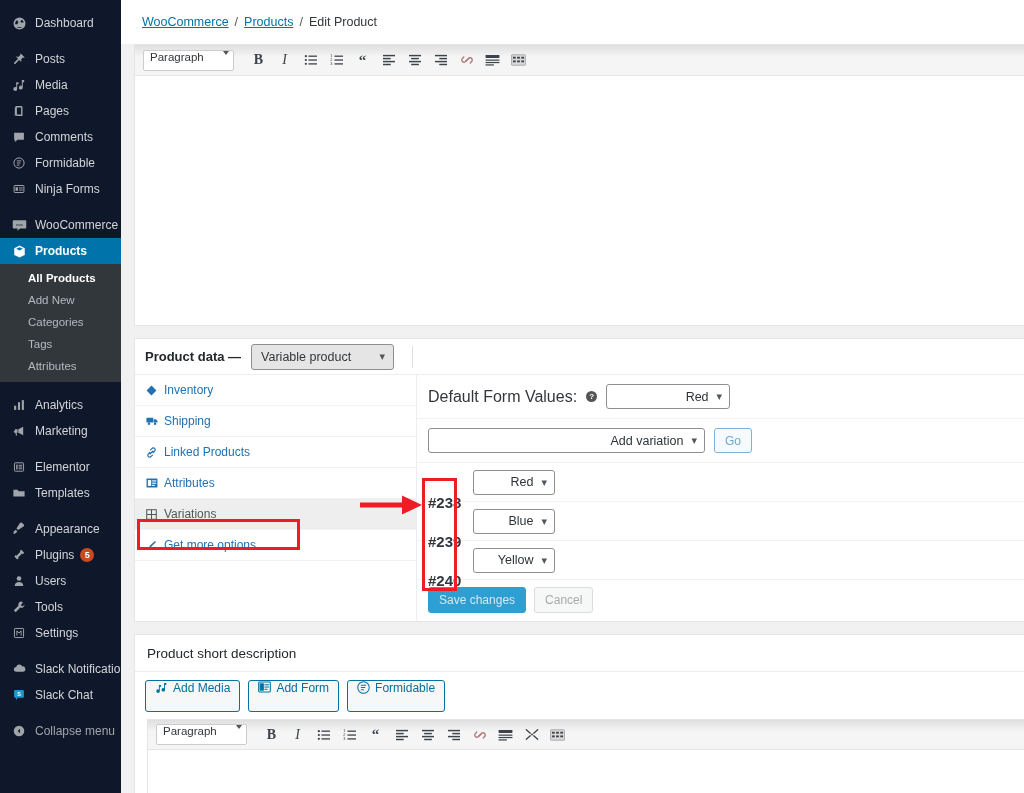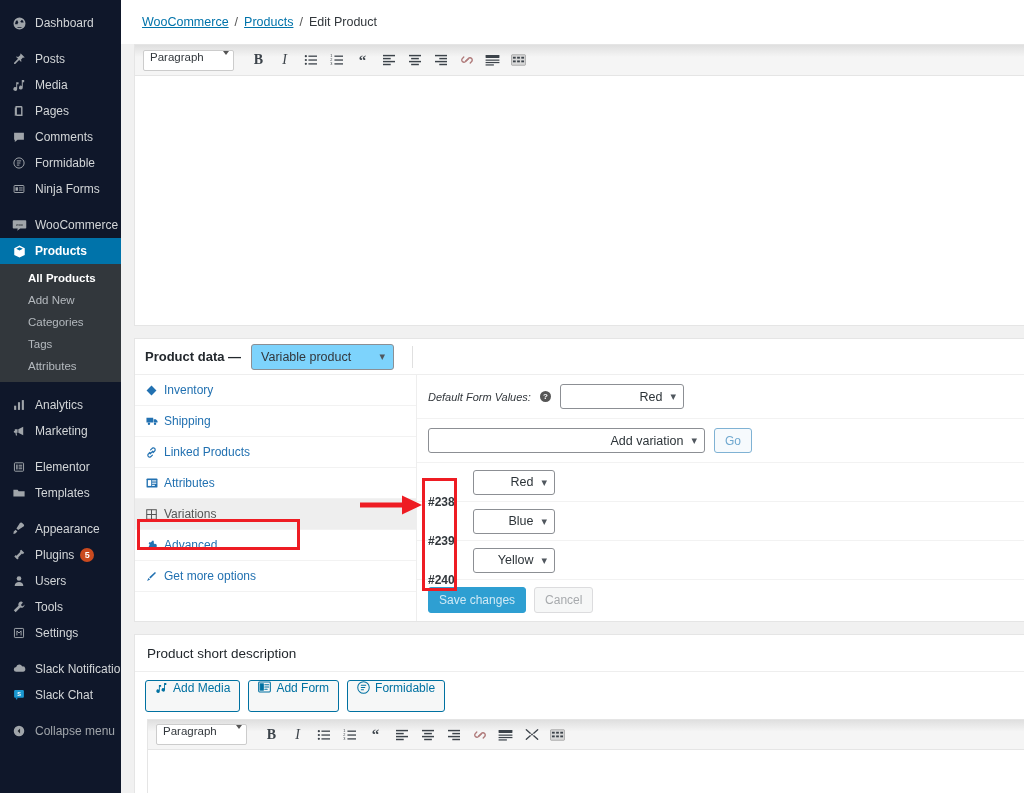--- a/index.html
+++ b/index.html
@@ -154,21 +154,21 @@
   .pd-header {
     height: 36px;
     display: flex; align-items: center;
     padding: 0 10px;
     border-bottom: 1px solid #eee;
     gap: 10px;
   }
   .pd-title { font-size: 13px; font-weight: bold; color: #23282d; }
   .pd-type-select {
     width: 143px; height: 26px;
-    background: #7dd3fc;
+    background: #e5e5e5;
     border: 1px solid #8c8f94;
     border-radius: 3px;
     font-size: 12.5px;
     display: flex; align-items: center; justify-content: space-between;
     padding: 0 8px 0 9px;
     cursor: pointer;
   }
   .pd-divider { width: 1px; height: 22px; background: #e0e0e0; margin-left: 8px; }
 
   .pd-body { display: flex; }
@@ -197,21 +197,21 @@
   .pd-tab.active .t-icon { color: #555; }
   .pd-tabs-foot { height: 29px; background: #fff; }
 
   .pd-panel { flex: 1; background: #fff; }
   .pd-row {
     display: flex; align-items: center;
     padding: 9px 0 9px 11px;
     border-bottom: 1px solid #f2f2f2;
     min-height: 38px;
   }
-  .lbl { font-size: 11px; color: #32373c; font-style: italic; }
+  .lbl { font-size: 16px; color: #32373c; }
   .help-tip {
     width: 11px; height: 11px; border-radius: 50%;
     background: #555; color: #fff;
     font-size: 8px; font-weight: bold;
     display: inline-flex; align-items: center; justify-content: center;
     margin: 0 9px;
     cursor: help;
     flex: none;
   }
   .sel {
@@ -238,21 +238,21 @@
   .btn-go { border: 1px solid #7fb2d4; color: #6fa8cf; background: #f6fafd; }
   .btn-primary-disabled { background: #2e9fd2; color: #cfe9f5; border: 1px solid #2e9fd2; height: 26px; }
   .btn-secondary-disabled { background: #f6f7f7; color: #a7aaad; border: 1px solid #dcdcde; height: 26px; }
 
   .var-row {
     display: flex; align-items: center;
     border-bottom: 1px solid #f2f2f2;
     height: 39px;
     padding-left: 11px;
   }
-  .var-id { font-size: 12px; font-weight: bold; color: #32373c; width: 28px; flex: none; margin-top: 40px; }
+  .var-id { font-size: 15px; font-weight: bold; color: #32373c; width: 28px; flex: none; margin-top: 40px; }
   .var-sel { width: 82px; margin-left: 17px; }
 
   
   .sd-title {
     padding: 11px 12px 10px 12px;
     font-size: 13.5px;
     color: #23282d;
     border-bottom: 1px solid #eee;
   }
   .media-bar {
@@ -671,28 +671,20 @@
             <span>Attributes</span>
           </div>
           <div class="pd-tab active">
             <span class="t-icon">
               <svg width="11" height="11" viewBox="0 0 12 12" fill="none" stroke="currentColor" stroke-width="1.1">
                   <rect x="0.8" y="0.8" width="10.4" height="10.4"></rect>
                   <path d="M6 0.8v10.4M0.8 6h10.4"></path>
                 </svg>
             </span>
             <span>Variations</span>
-          </div>
-          <div class="pd-tab">
-            <span class="t-icon">
-              <svg width="11" height="11" viewBox="0 0 12 12" fill="currentColor">
-                  <path d="M6 3.6A2.4 2.4 0 106 8.4 2.4 2.4 0 006 3.6zm4.9 3.1l1-.8-1-1.7-1.2.4a3.9 3.9 0 00-1.1-.7L8.4.8H6.4l-.2 1.1a3.9 3.9 0 00-1.1.7l-1.2-.4-1 1.7 1 .8a4 4 0 000 1.3l-1 .8 1 1.7 1.2-.4c.3.3.7.5 1.1.7l.2 1.2h2l.2-1.2c.4-.2.8-.4 1.1-.7l1.2.4 1-1.7-1-.8a4 4 0 000-1.3z"></path>
-                </svg>
-            </span>
-            <span>Advanced</span>
           </div>
           <div class="pd-tab">
             <span class="t-icon">
               <svg width="11" height="11" viewBox="0 0 12 12" fill="currentColor">
                   <path d="M9.8 1.1l1.1 1.1-6 6-1.4-1.4 6.3-5.7zM2.6 7.5l1.9 1.9L1.2 11z"></path>
                 </svg>
             </span>
             <span>Get more options</span>
           </div>
           <div class="pd-tabs-foot"></div>

